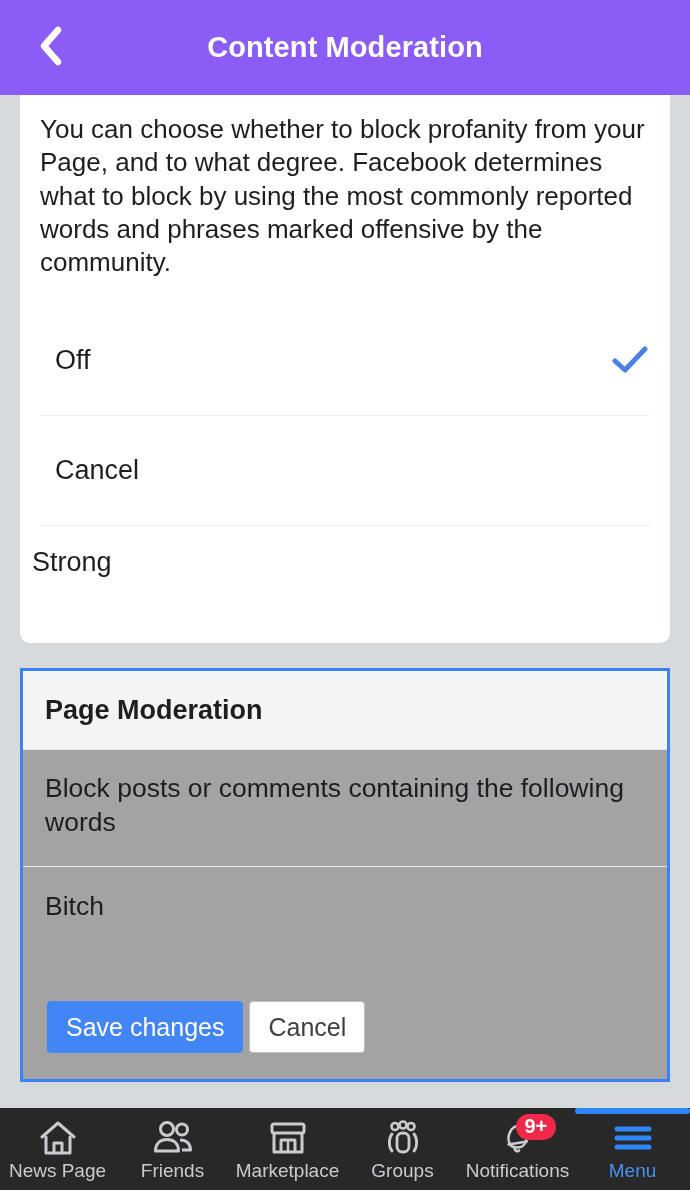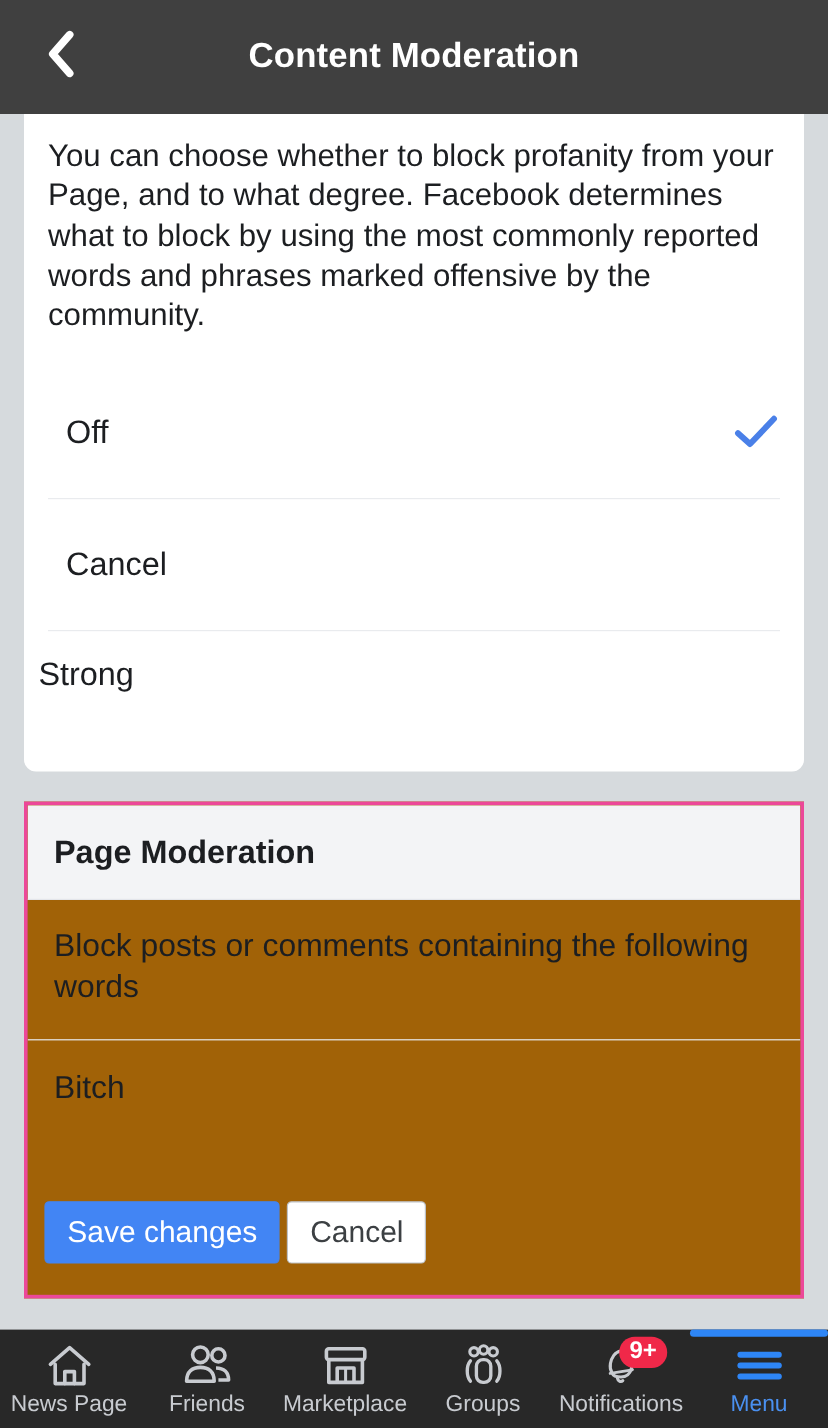--- a/index.html
+++ b/index.html
@@ -22,21 +22,21 @@
     height: 1190px;
     background: #d6dadd;
     display: flex;
     flex-direction: column;
   }
 
   
   .topbar {
     position: relative;
     height: 95px;
-    background: #404040;
+    background: #8b5cf6;
     flex: 0 0 auto;
     display: flex;
     align-items: center;
   }
 
   .back-btn {
     position: absolute;
     left: 22px;
     top: 0;
     height: 95px;
@@ -112,22 +112,22 @@
     align-items: center;
     justify-content: center;
   }
 
   .option-row.extra-tall { height: 118px; align-items: flex-start; padding-top: 22px; padding-left: 12px; }
 
   
   .gap { height: 25px; }
 
   .highlight-card {
-    border: 3px solid #ec4899;
-    background: #a16207;
+    border: 3px solid #3b82f6;
+    background: #a3a3a3;
     overflow: hidden;
   }
 
   .pm-header {
     background: #f3f4f6;
     padding: 24px 22px 23px 22px;
     font-size: 27px;
     font-weight: bold;
     color: #1c1e21;
     border-bottom: 1px solid #e4e6eb;
@@ -144,21 +144,21 @@
   .pm-value {
     padding: 24px 22px 0 22px;
     font-size: 26.5px;
     color: #1c1e21;
     min-height: 120px;
   }
 
   .pm-actions {
     display: flex;
     align-items: center;
-    padding: 14px 22px 26px 14px;
+    padding: 14px 22px 26px 24px;
   }
 
   .btn {
     font-family: "Liberation Sans", sans-serif;
     font-size: 25px;
     padding: 0 18px;
     height: 52px;
     line-height: 50px;
     border-radius: 4px;
     cursor: pointer;

